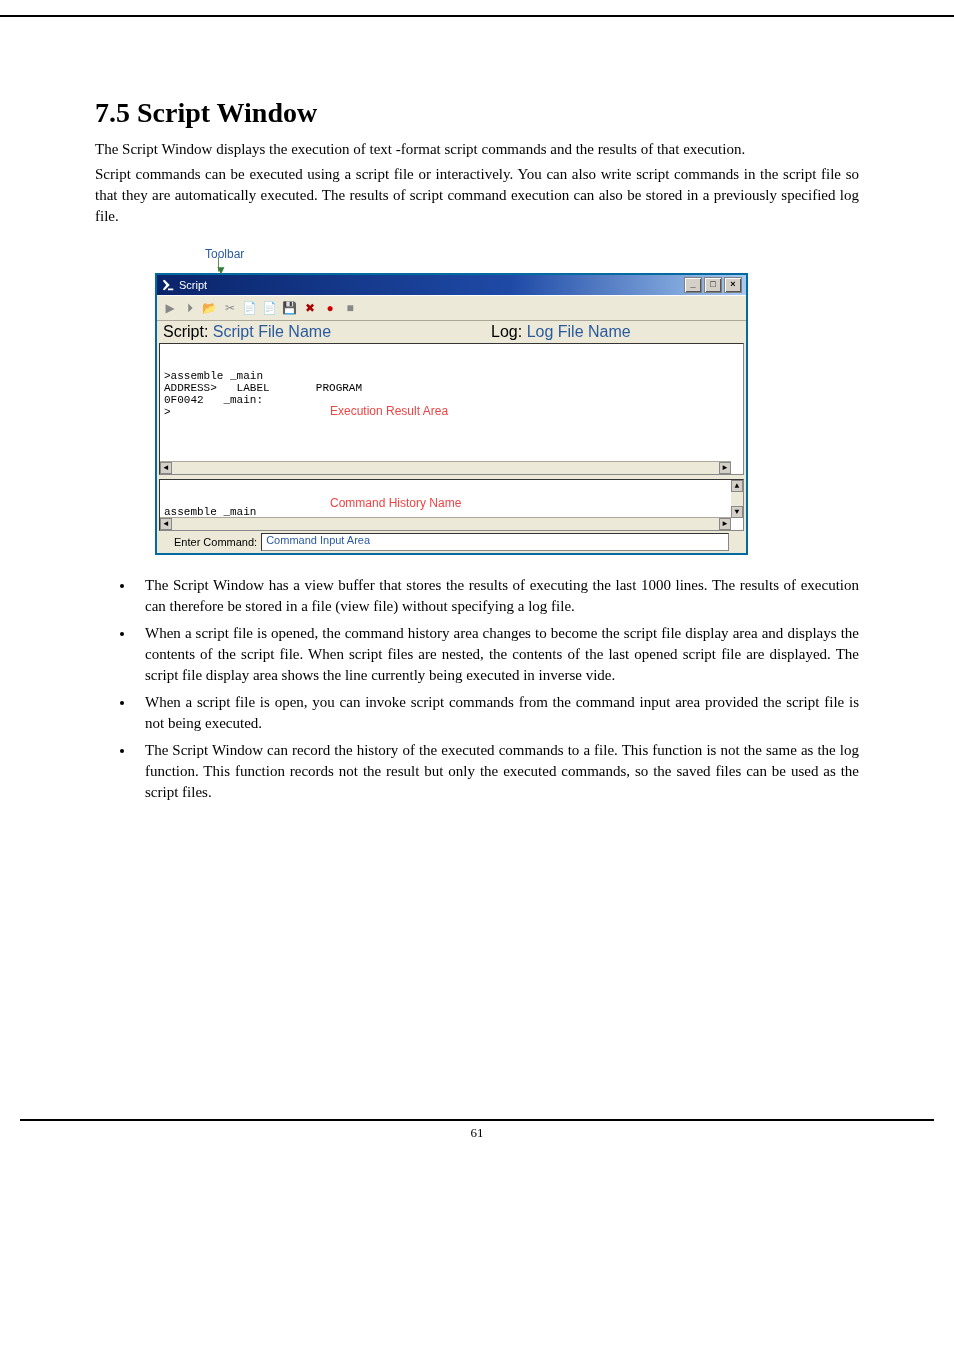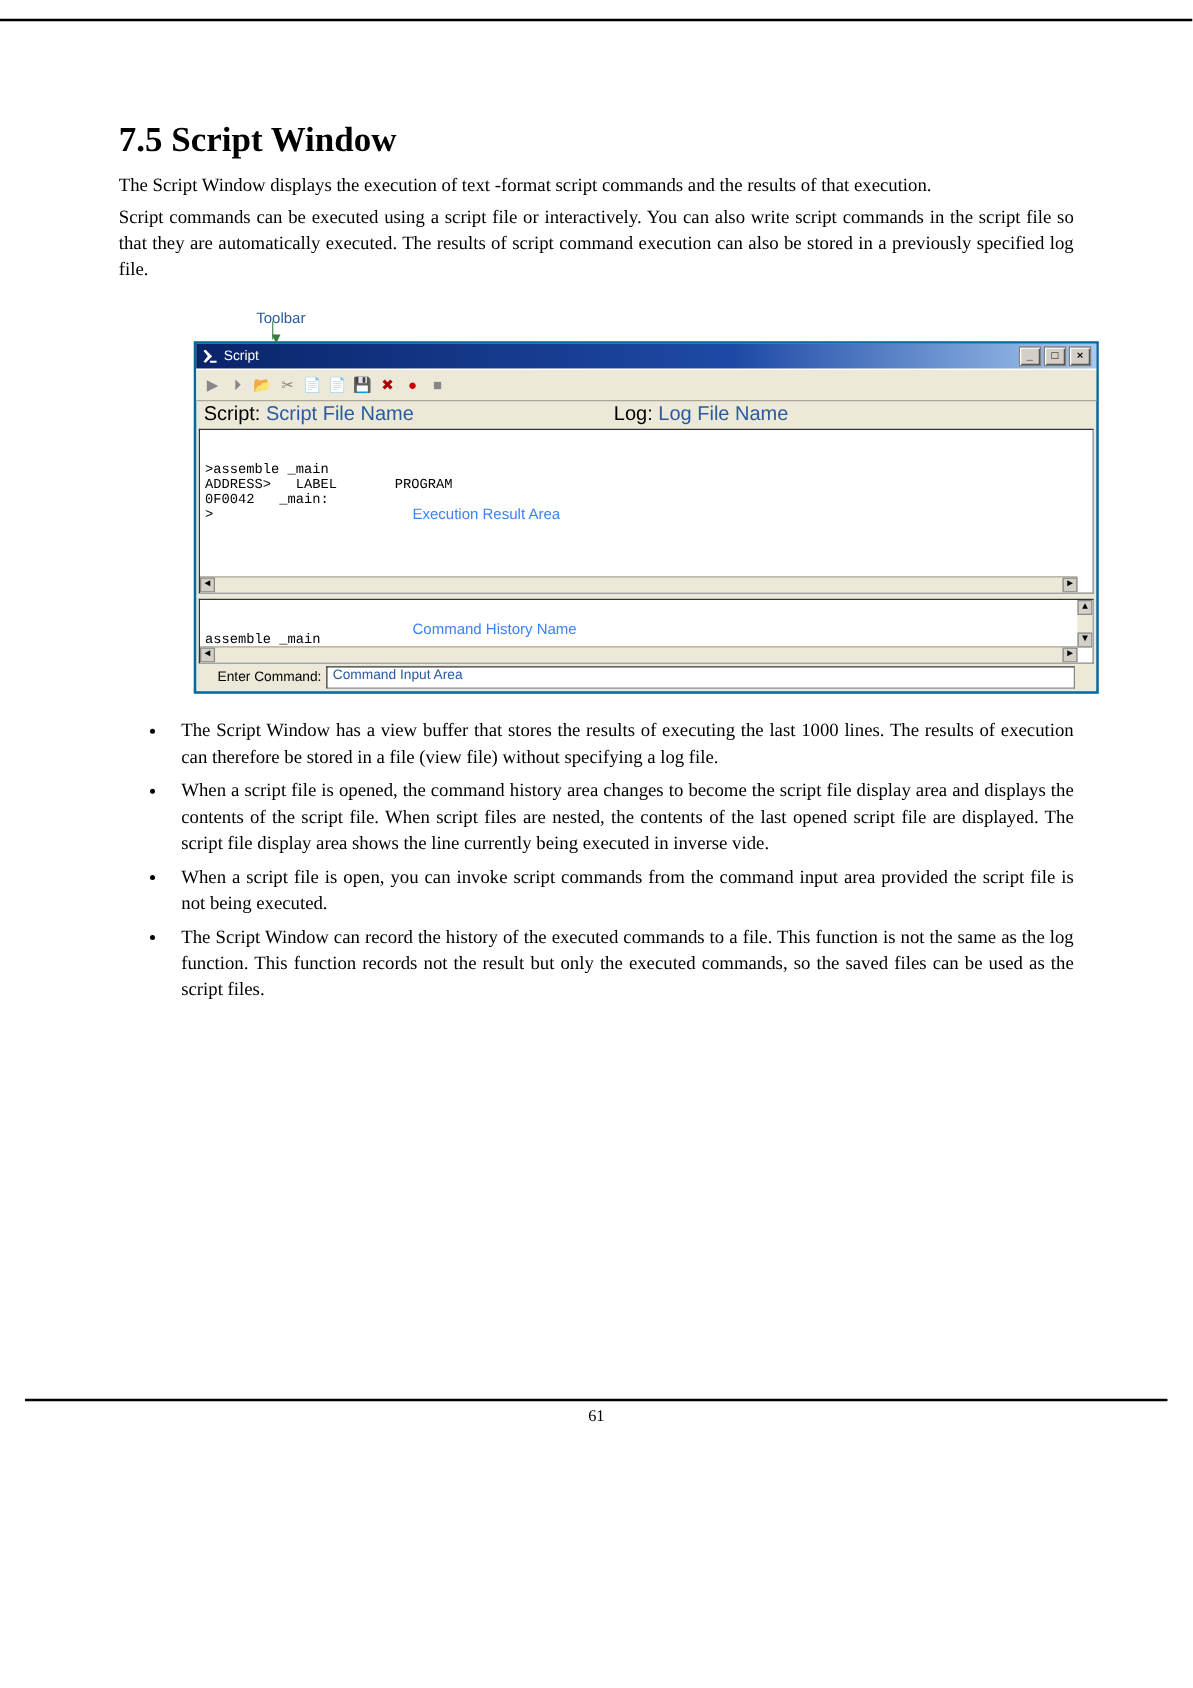--- a/index.html
+++ b/index.html
@@ -21,21 +21,21 @@
     margin: 0 0 10px 0;
   }
   p.body {
     font-size: 15px;
     line-height: 1.4;
     margin: 4px 0;
     text-align: justify;
   }
   .figwrap {
     margin: 20px 0 20px 60px;
-    width: 724px;
+    width: 593px;
   }
   .toolbar-label {
     font-family: Verdana, Arial, sans-serif;
     font-size: 12px;
     color: #2a5aa0;
     margin-left: 50px;
   }
   .toolbar-arrow {
     font-family: Arial, sans-serif;
     color: #3a7a3a;
@@ -118,21 +118,21 @@
     position: relative;
     font-family: Consolas, 'Courier New', monospace;
     font-size: 11px;
     white-space: pre;
     overflow: hidden;
   }
   .result-area { height: 130px; }
   .history-area { height: 50px; margin-top: 4px; }
   .area-overlay {
     position: absolute;
-    color: #3b82f6;
+    color: #ef4444;
     font-family: Verdana, sans-serif;
     font-size: 12px;
   }
   .hscroll {
     position: absolute;
     bottom: 0;
     left: 0;
     right: 12px;
     height: 12px;
     background: #ece9d8;

